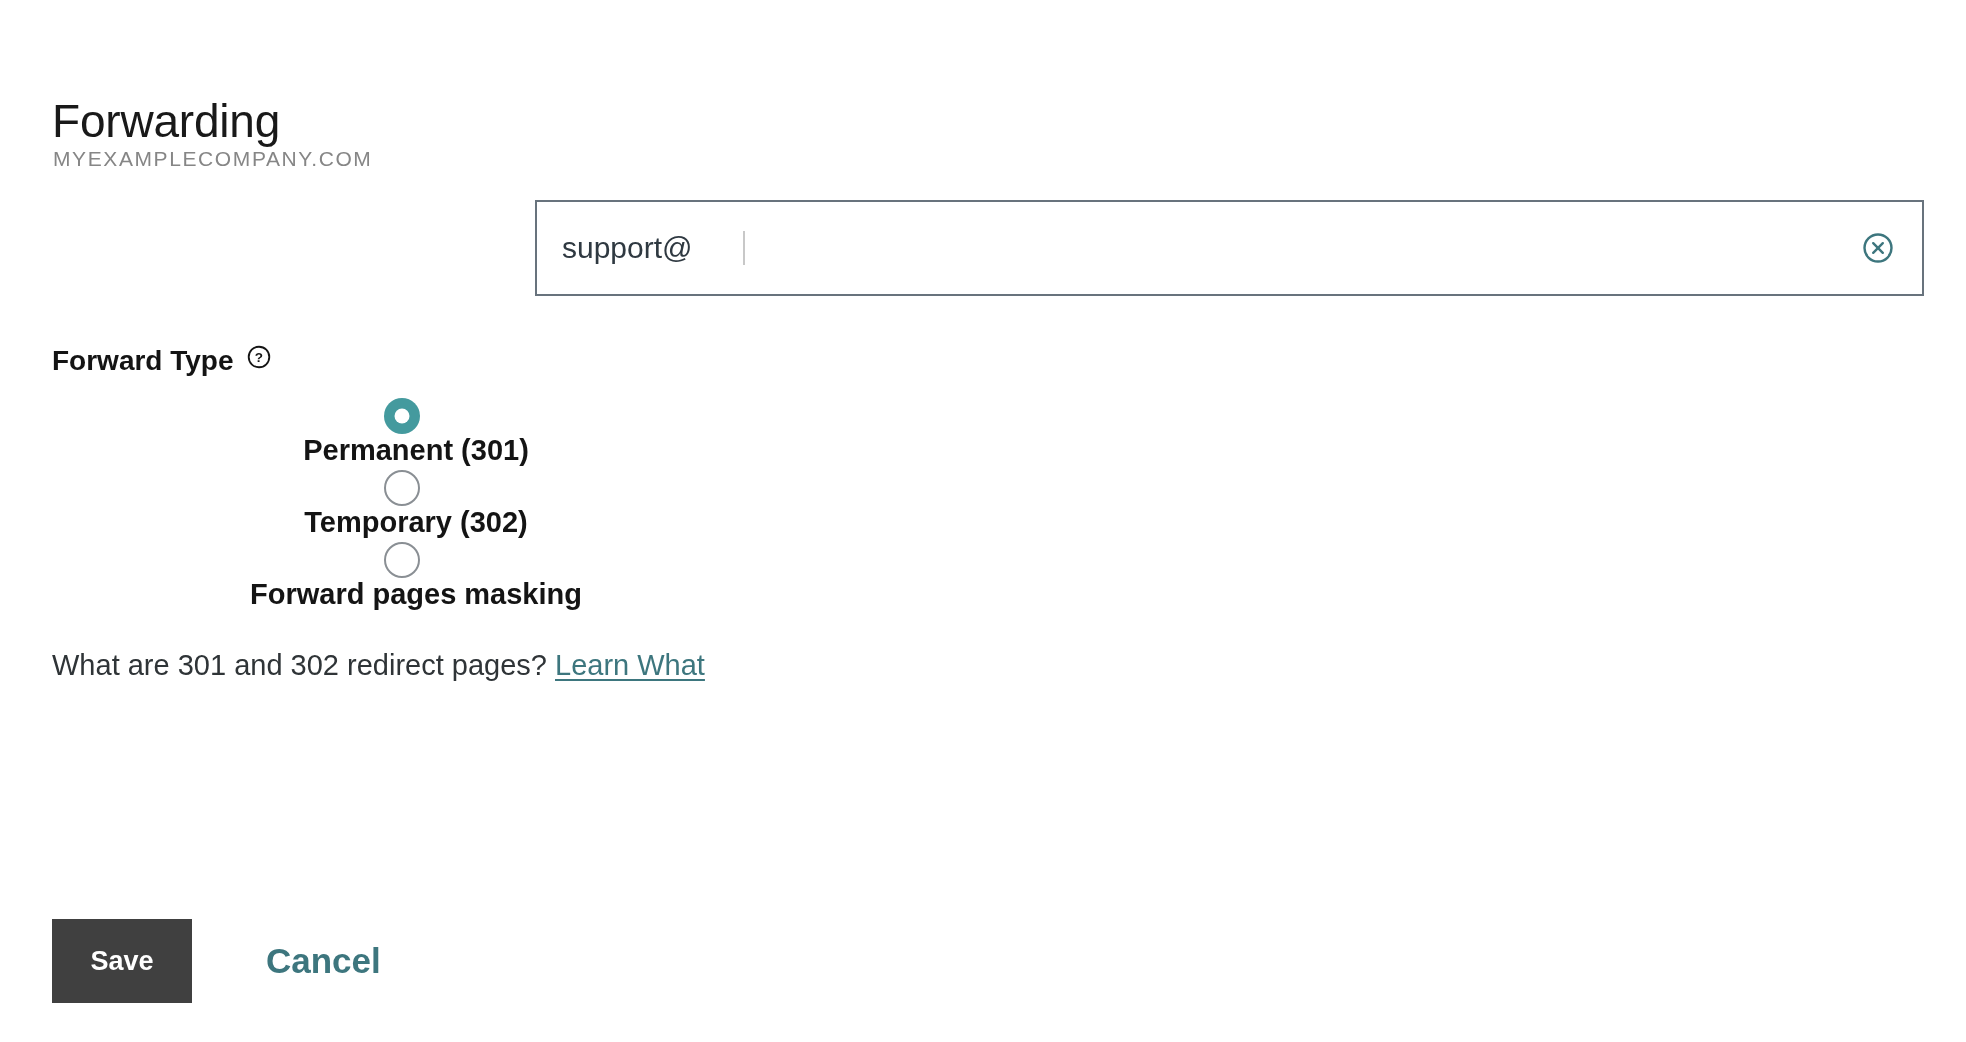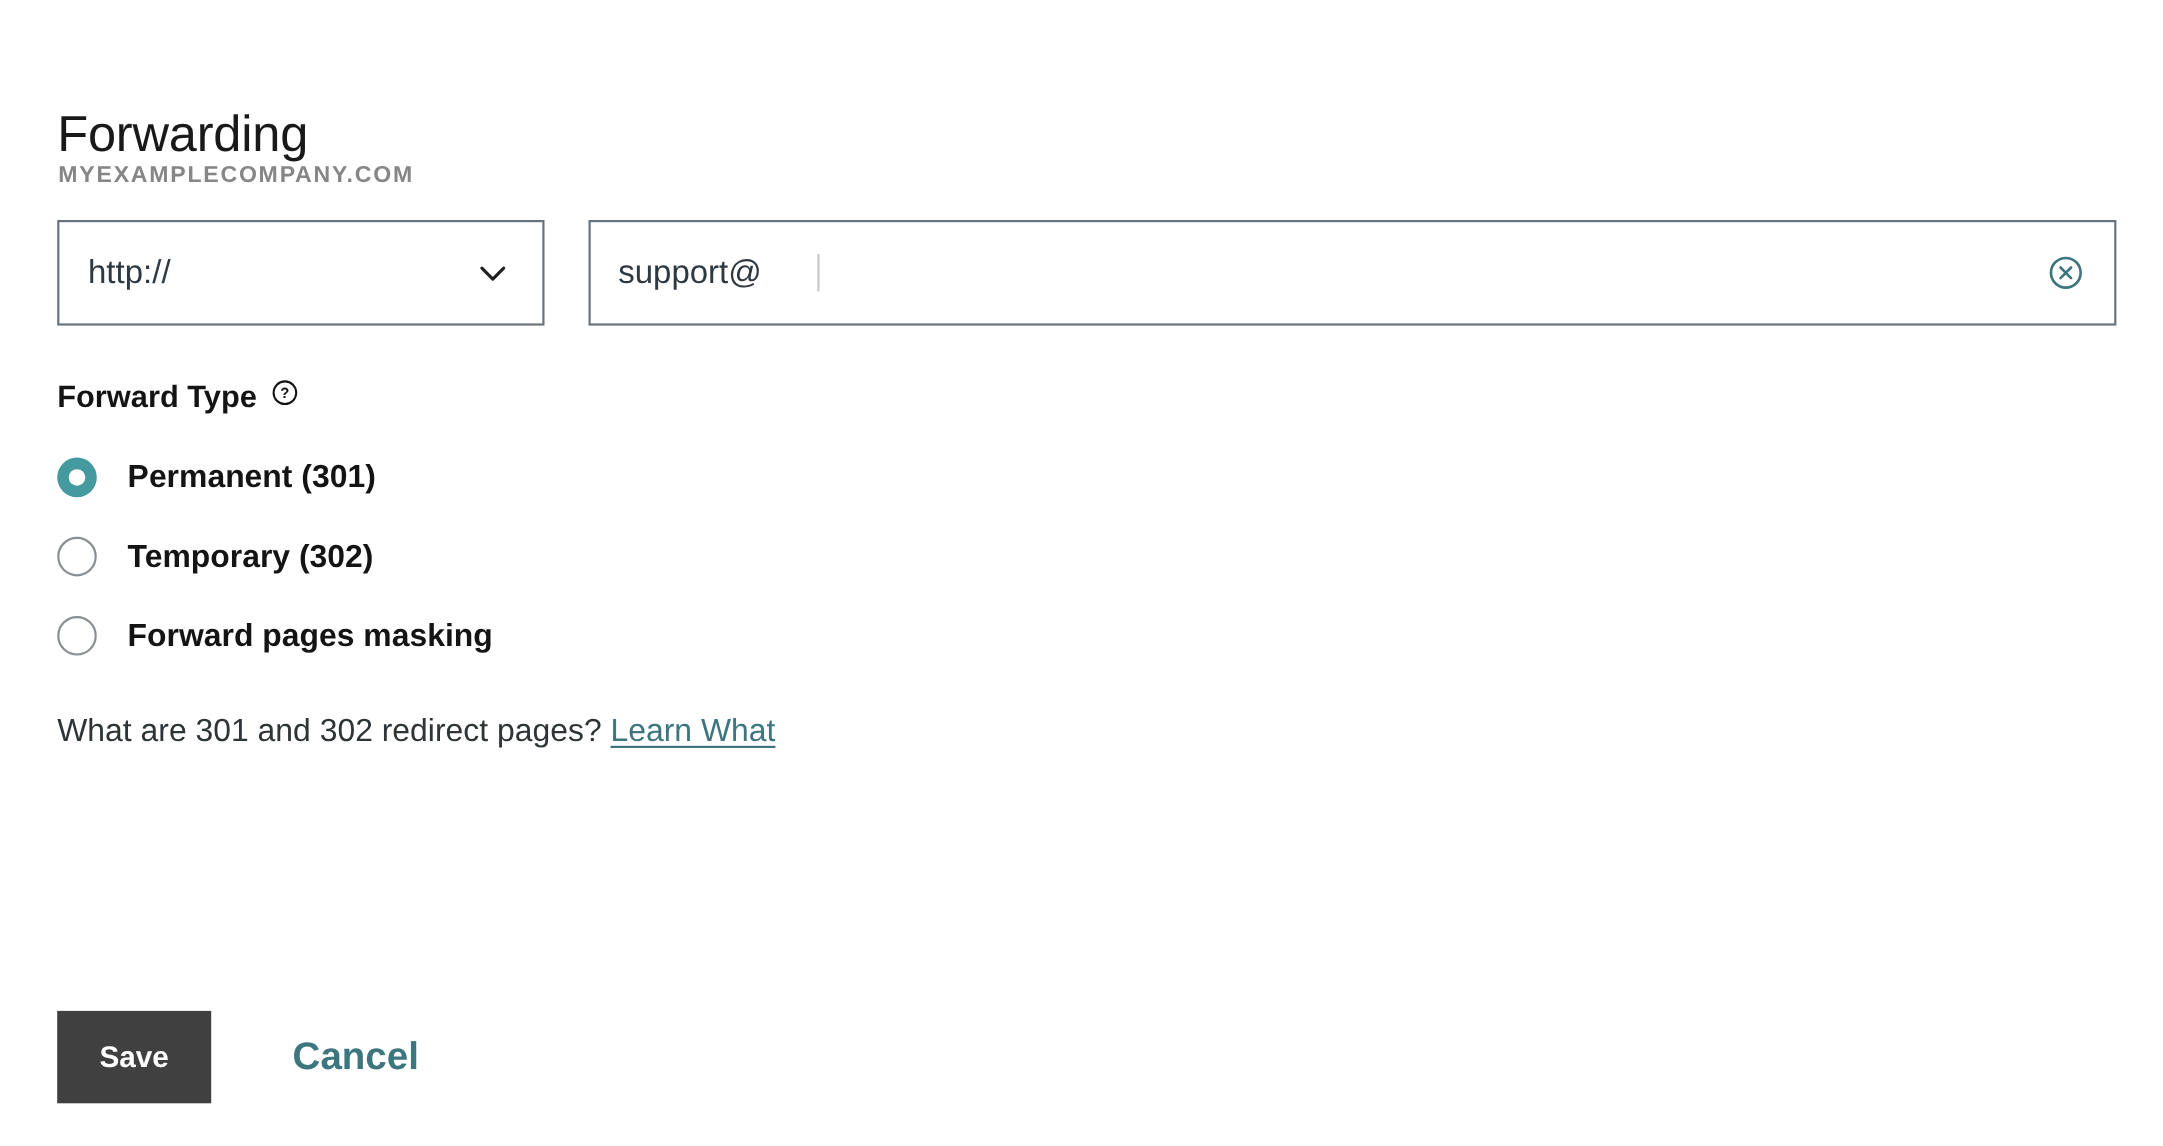--- a/index.html
+++ b/index.html
@@ -36,21 +36,21 @@
     letter-spacing: -0.2px;
     color: #191919;
     white-space: nowrap;
   }
 
   .domain-label {
     position: absolute;
     left: 53px;
     top: 147px;
     font-size: 21px;
-    font-weight: 700;
+    font-weight: 400;
     letter-spacing: 1.6px;
     color: #868686;
     white-space: nowrap;
   }
 
   
   .field-row {
     position: absolute;
     left: 52px;
     top: 200px;
@@ -164,20 +164,21 @@
     position: absolute;
     left: 52px;
     top: 398px;
     width: 700px;
   }
   .radio-row {
     display: flex;
     align-items: center;
     height: 72px;
     cursor: pointer;
+    flex-direction: column;
   }
   .radio-mark {
     width: 36px;
     height: 36px;
     border-radius: 50%;
     border: 2px solid #8a8f94;
     background: #ffffff;
     flex: 0 0 auto;
     position: relative;
   }
@@ -260,28 +261,20 @@
 </head>
 <body>
 
 <div class="page">
 
   <h1 class="page-title">Forwarding</h1>
   <div class="domain-label">MYEXAMPLECOMPANY.COM</div>
 
   <div class="field-row">
 
-    <div class="protocol-select">
-      <span class="protocol-value">http://</span>
-      <span class="chevron">
-        <svg width="34" height="34" viewBox="0 0 24 24" fill="none" stroke="#1f1f1f" stroke-width="2" stroke-linecap="round" stroke-linejoin="round">
-          <polyline points="5 9 12 16 19 9"></polyline>
-        </svg>
-      </span>
-    </div>
 
     <div class="url-input-wrap">
       <span class="url-prefix">support@</span>
       <span class="url-caret"></span>
       <span class="clear-btn">
         <svg width="36" height="36" viewBox="0 0 24 24" fill="none" stroke="#3d767e" stroke-width="1.6" stroke-linecap="round" stroke-linejoin="round">
           <circle cx="12" cy="12" r="9"></circle>
           <line x1="8.8" y1="8.8" x2="15.2" y2="15.2"></line>
           <line x1="15.2" y1="8.8" x2="8.8" y2="15.2"></line>
         </svg>

